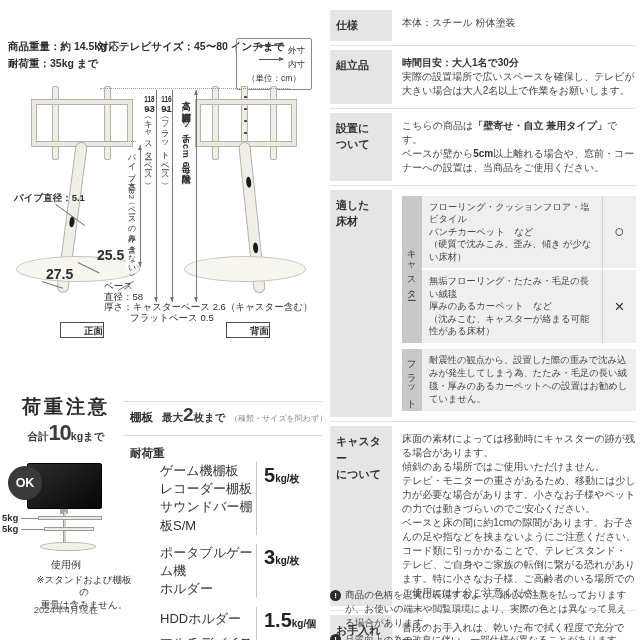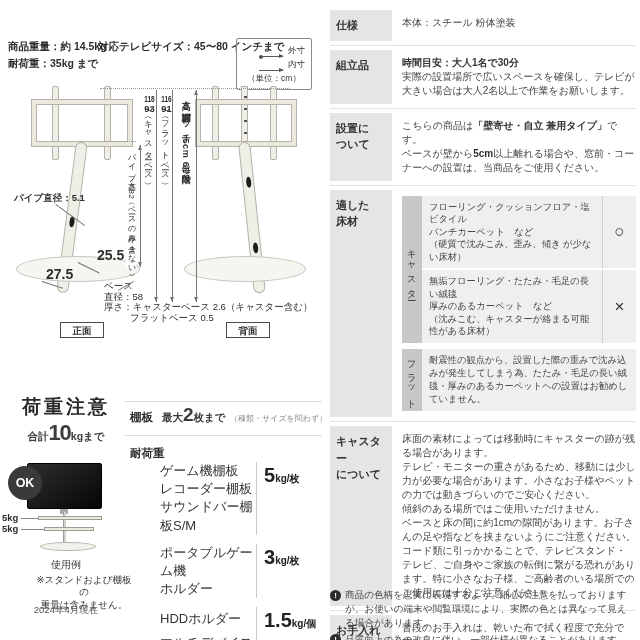--- a/index.html
+++ b/index.html
@@ -6,42 +6,42 @@
   html,body { width:640px; height:640px; background:#fff; overflow:hidden;
     font-family:"Liberation Sans","DejaVu Sans",sans-serif; color:#3c3c3c; }
   .abs { position:absolute; }
   .pre { white-space:pre-line;padding-left:36px; }
 
   
   #panel-left { position:absolute; left:0; top:0; width:330px; height:640px; }
   .topinfo { font-size:10.5px; font-weight:700; color:#2e2e2e; }
 
   .legend { border:1px solid #8a8a8a; border-radius:2px; padding:4px 6px; font-size:8.5px; color:#333; }
-  .legend-row { display:flex; align-items:flex-end; gap:5px; margin:2px 0; justify-content:flex-end; }
+  .legend-row { display:flex; align-items:flex-start; gap:5px; margin:2px 0; justify-content:flex-end; }
   .leg-line { width:24px; height:1px; background:#555; position:relative; }
   .leg-line::after { content:""; position:absolute; right:-1px; top:-2px;
     border-left:5px solid #555; border-top:2px solid transparent; border-bottom:2px solid transparent; }
   .leg-line.dot::before { content:""; position:absolute; left:0; top:-1.5px; width:4px; height:4px; border-radius:50%; background:#555; }
   .legend-unit { text-align:center; margin-top:2px; }
 
   
   .stand { position:absolute; width:112px; height:200px; }
   .s-bar { position:absolute; width:7px; height:74px; top:0; background:#efeee6; border:1px solid #b4b2a9; border-radius:2px; }
   .s-frame { position:absolute; top:14px; height:46px; border:4px solid #ebe9de;
     box-shadow:0 0 0 1px #b4b2a9, inset 0 0 0 1px #b4b2a9; background:transparent; }
   .s-pole { position:absolute; width:12px; height:152px; background:#f0efe7; border:1px solid #b4b2a9;
     border-radius:6px; transform-origin:50% 0; }
   .s-hole { position:absolute; width:5px; height:11px; background:#1b1b1b; border-radius:50%; left:3px; }
   .s-base { position:absolute; height:26px; border-radius:50%; background:#f6f5f0; border:1px solid #c7c6be; }
   .s-adjust { position:absolute; width:7px; height:88px; top:0; background:#efeee6; border:1px solid #b4b2a9;
     background-image:radial-gradient(circle,#4a4a4a 1.1px,transparent 1.3px);
     background-size:7px 12px; background-repeat:repeat-y; background-position:0 4px; }
 
   .viewbox { position:absolute; width:44px; height:16px; border:1px solid #4a4a4a; font-size:9.5px;
-    font-weight:700; text-align:center; line-height:15px; color:#2e2e2e; background:#fff; }
+    font-weight:700; text-align:right; line-height:15px; color:#2e2e2e; background:#fff; }
 
   
   .dotline { position:absolute; border-top:1px dotted #9a9a9a; height:0; }
   .vline { position:absolute; width:1px; background:#777; }
   .vline.ad::after { content:""; position:absolute; bottom:0; left:-2px;
     border-top:5px solid #777; border-left:2.5px solid transparent; border-right:2.5px solid transparent; }
   .vline.au::before { content:""; position:absolute; top:0; left:-2px;
     border-bottom:5px solid #777; border-left:2.5px solid transparent; border-right:2.5px solid transparent; }
   .ldr { position:absolute; height:1px; background:#777; transform-origin:0 0; }
   .vcol { position:absolute; writing-mode:vertical-rl; text-orientation:mixed;
@@ -307,22 +307,22 @@
         <div class="floor-flat">耐震性の観点から、設置した際の重みで沈み込みが発生してしまう為、たたみ・毛足の長い絨毯・厚みのあるカーペットへの設置はお勧めしていません。</div>
       </div>
     </div>
   </div>
 
   <div class="spec-row">
     <div class="spec-label pre">キャスター
 について</div>
     <div class="spec-body">
       <p>床面の素材によっては移動時にキャスターの跡が残る場合があります。</p>
+      <p>傾斜のある場所ではご使用いただけません。</p>
       <p>テレビ・モニターの重さがあるため、移動には少し力が必要な場合があります。小さなお子様やペットの力では動きづらいのでご安心ください。</p>
-      <p>傾斜のある場所ではご使用いただけません。</p>
       <p>ベースと床の間に約1cmの隙間があります。お子さんの足や指などを挟まないようにご注意ください。</p>
       <p>コード類に引っかかることで、テレビスタンド・テレビ、ご自身やご家族の転倒に繋がる恐れがあります。特に小さなお子様、ご高齢者のいる場所でのご使用には十分ご注意ください。</p>
     </div>
   </div>
 
   <div class="spec-row">
     <div class="spec-label">お手入れ</div>
     <div class="spec-body">
       <p>普段のお手入れは、乾いた布で拭く程度で充分です。</p>
 

